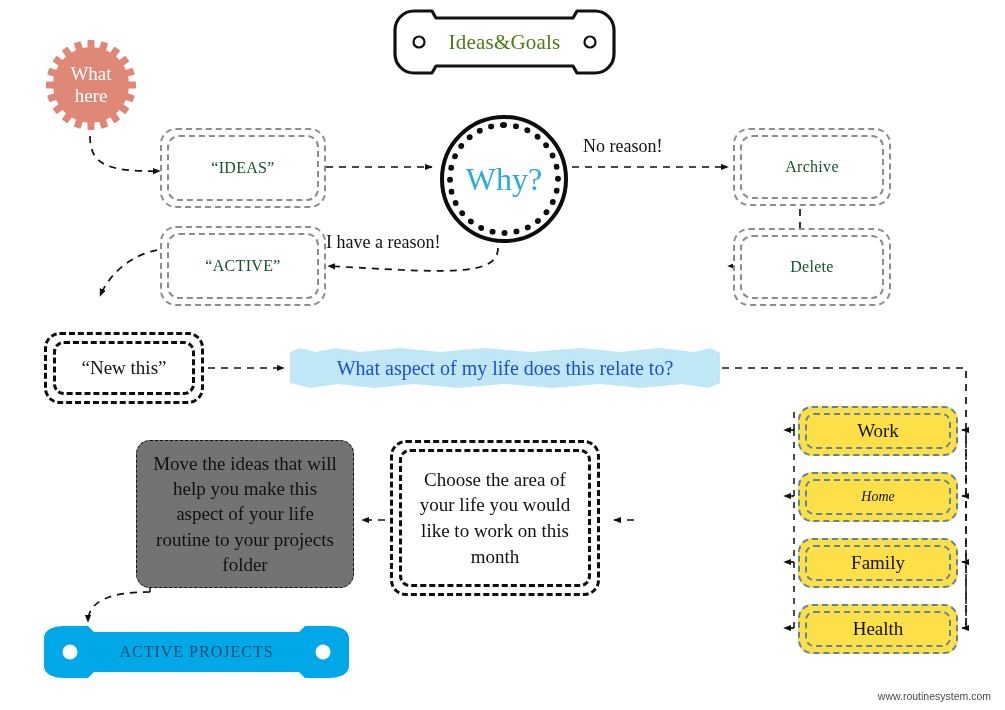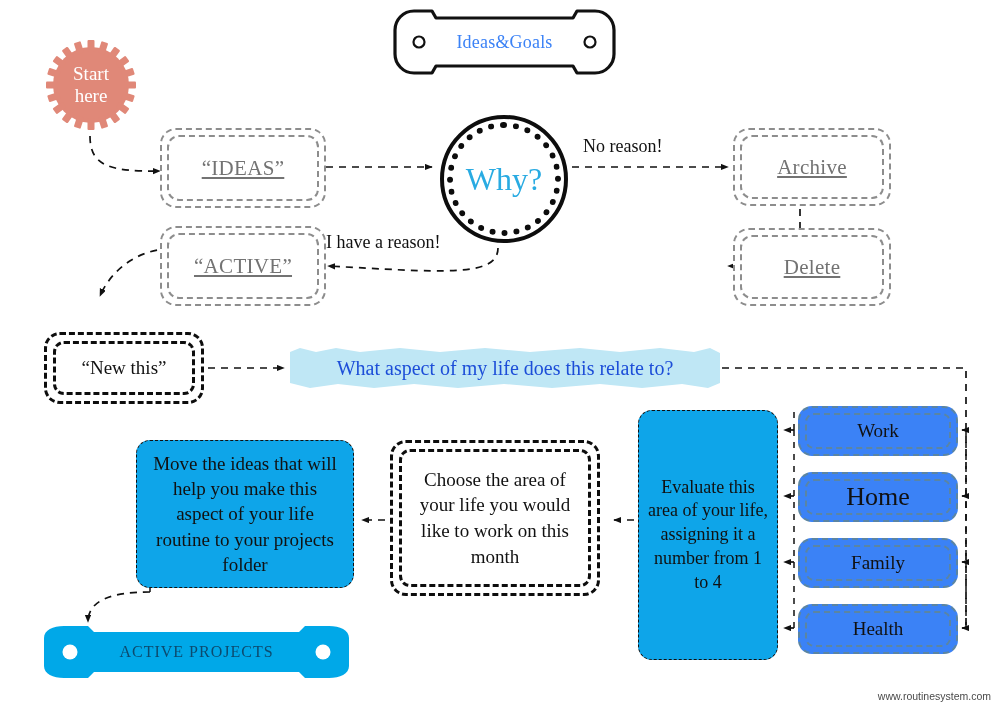--- a/index.html
+++ b/index.html
@@ -8,41 +8,41 @@
   #stage{position:absolute;left:0;top:0;width:1005px;height:710px;}
   svg#wires{position:absolute;left:0;top:0;width:1005px;height:710px;pointer-events:none;}
 
   .node{position:absolute;box-sizing:border-box;display:flex;align-items:center;
         justify-content:center;text-align:center;}
 
   
   .greybox{border:2px dashed #8d8d8d;border-radius:16px;background:#fff;}
   .greybox .inner{position:absolute;left:5px;top:5px;right:5px;bottom:5px;
         border:2px dashed #8d8d8d;border-radius:12px;pointer-events:none;}
-  .bluetxt{color:#737373;font-size:21px;letter-spacing:.3px;position:relative;z-index:2;text-decoration:underline;}
+  .bluetxt{color:#14532d;font-size:16px;letter-spacing:.3px;position:relative;z-index:2;}
 
   
   .blackbox{border:3px dashed #0d0d0d;border-radius:16px;background:#fff;}
   .blackbox .inner{position:absolute;left:6px;top:6px;right:6px;bottom:6px;
         border:3px dashed #0d0d0d;border-radius:11px;pointer-events:none;}
   .blacktxt{color:#111;position:relative;z-index:2;line-height:1.18;}
 
   
-  .thinbox{border:1.6px dashed #111;border-radius:14px;background:#0ea5e9;}
-
-  
-  .steelbox{border:2.5px dashed #5b85a2;border-radius:14px;background:#3b82f6;}
+  .thinbox{border:1.6px dashed #111;border-radius:14px;background:#737373;}
+
+  
+  .steelbox{border:2.5px dashed #5b85a2;border-radius:14px;background:#fde047;}
   .steelbox .inner{position:absolute;left:5px;top:5px;right:5px;bottom:5px;
         border:2.5px dashed #5b85a2;border-radius:9px;pointer-events:none;}
 
   
   #title-plaque{position:absolute;left:392px;top:8px;width:225px;height:68px;}
   #title-plaque .plq{position:absolute;inset:0;}
   #title-plaque .label{position:absolute;inset:0;display:flex;align-items:center;
-        justify-content:center;font-size:18px;color:#3b82f6;letter-spacing:.2px;}
+        justify-content:center;font-size:21px;color:#4d7c0f;letter-spacing:.2px;}
 
   
   #start-gear{position:absolute;left:44px;top:38px;width:94px;height:94px;}
   #start-gear .txt{position:absolute;inset:0;display:flex;flex-direction:column;
         align-items:center;justify-content:center;color:#fff;font-size:19px;line-height:1.15;}
 
   
   #why-circle{position:absolute;left:440px;top:115px;width:128px;height:128px;}
   #why-circle .ring{position:absolute;inset:0;border-radius:50%;border:4px solid #0d0d0d;background:#fff;}
   #why-circle .dots{position:absolute;left:7px;top:7px;right:7px;bottom:7px;border-radius:50%;
@@ -154,21 +154,21 @@
           <rect x="43.5" y="2" width="7" height="12" rx="1" transform="rotate(252 47 47)"></rect>
           <rect x="43.5" y="2" width="7" height="12" rx="1" transform="rotate(270 47 47)"></rect>
           <rect x="43.5" y="2" width="7" height="12" rx="1" transform="rotate(288 47 47)"></rect>
           <rect x="43.5" y="2" width="7" height="12" rx="1" transform="rotate(306 47 47)"></rect>
           <rect x="43.5" y="2" width="7" height="12" rx="1" transform="rotate(324 47 47)"></rect>
           <rect x="43.5" y="2" width="7" height="12" rx="1" transform="rotate(342 47 47)"></rect>
         </g>
       </g>
     </svg>
     <div class="txt">
-      <span>Start</span>
+      <span>What</span>
       <span>here</span>
     </div>
   </div>
 
   <div class="node greybox" id="n-ideas" style="left:160px;top:128px;width:166px;height:80px;">
     <span class="inner"></span>
     <span class="bluetxt">“IDEAS”</span>
   </div>
 
   <div class="node greybox" id="n-goals" style="left:160px;top:226px;width:166px;height:80px;">
@@ -200,40 +200,37 @@
   <div id="aspect-banner">
     <svg class="bg" viewBox="0 0 430 40" preserveAspectRatio="none">
       <path d="M0,4 L10,0 L26,4 L46,0 L70,4 L110,0 L150,4 L195,0 L240,4 L290,0
                L330,4 L370,0 L404,4 L420,0 L430,5 L430,35 L418,40 L392,36
                L352,40 L310,36 L262,40 L214,36 L168,40 L124,36 L84,40 L48,36
                L20,40 L0,35 Z" fill="#BFE7F5"></path>
     </svg>
     <div class="label">What aspect of my life does this relate to?</div>
   </div>
 
-  <div class="node thinbox" id="n-evaluate" style="left:638px;top:410px;width:140px;height:250px;">
-    <span class="blacktxt" style="font-size:18px;padding:0 8px;line-height:1.32;">Evaluate this area of your life, assigning it a number from 1 to 4</span>
-  </div>
 
   <div class="node blackbox" id="n-choose" style="left:390px;top:440px;width:210px;height:156px;align-items:center;">
     <span class="inner"></span>
     <span class="blacktxt" style="font-size:19px;padding:0 14px;line-height:1.35;">Choose the area of your life you would like to work on this month</span>
   </div>
 
   <div class="node thinbox" id="n-move" style="left:136px;top:440px;width:218px;height:148px;">
     <span class="blacktxt" style="font-size:19px;padding:0 10px;line-height:1.32;">Move the ideas that will help you make this aspect of your life routine to your projects folder</span>
   </div>
 
   <div class="node steelbox" style="left:798px;top:406px;width:160px;height:50px;">
     <span class="inner"></span>
     <span class="blacktxt" style="font-size:19px;">Work</span>
   </div>
   <div class="node steelbox" style="left:798px;top:472px;width:160px;height:50px;">
     <span class="inner"></span>
-    <span class="blacktxt" style="font-size:26px;">Home</span>
+    <span class="blacktxt" style="font-size:14px;font-style:italic;">Home</span>
   </div>
   <div class="node steelbox" style="left:798px;top:538px;width:160px;height:50px;text-align:right;">
     <span class="inner"></span>
     <span class="blacktxt" style="font-size:19px;">Family</span>
   </div>
   <div class="node steelbox" style="left:798px;top:604px;width:160px;height:50px;">
     <span class="inner"></span>
     <span class="blacktxt" style="font-size:19px;">Health</span>
   </div>
 

